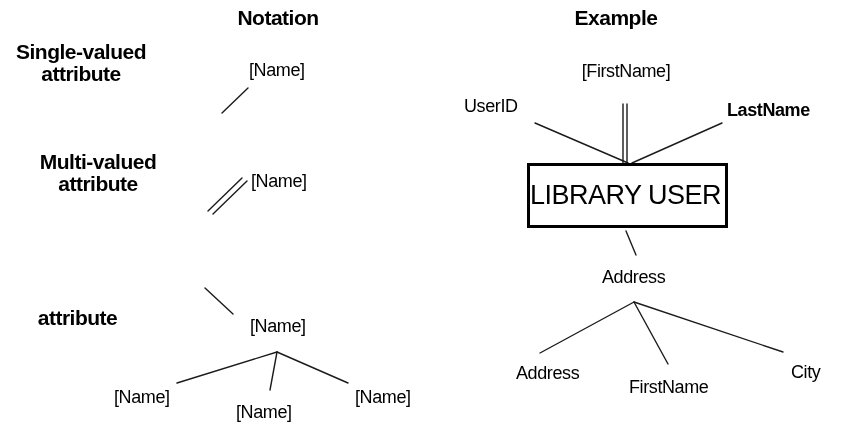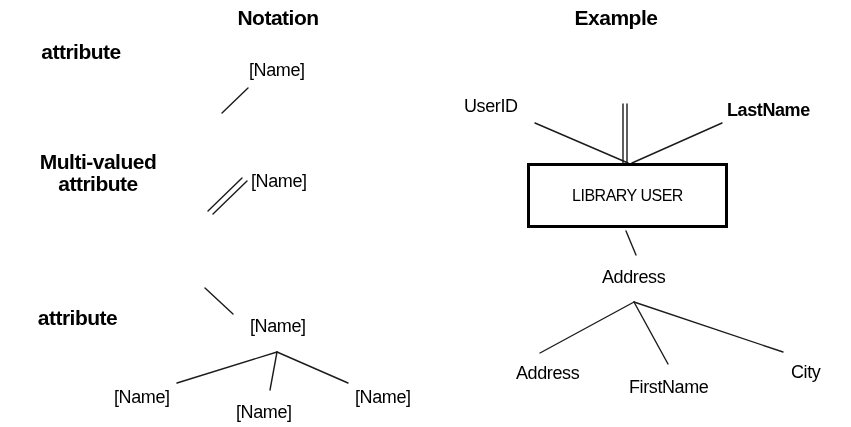--- a/index.html
+++ b/index.html
@@ -61,22 +61,21 @@
   #entity-box {
     position: absolute;
     left: 527px;
     top: 163px;
     width: 195px;
     height: 59px;
     border: 3px solid var(--entity-border);
     background: var(--bg-color);
     display: flex;
     align-items: center;
-    justify-content: center;
-    font-size: 16px;
+    font-size: 27px;
     letter-spacing: -0.5px;
     white-space: nowrap;
   }
 </style>
 </head>
 <body>
 
 <div id="canvas">
 
   <svg id="lines" width="851" height="427" viewBox="0 0 851 427">
@@ -96,37 +95,39 @@
     <line x1="626" y1="231" x2="636" y2="255"></line>
     <line x1="634" y1="302" x2="540" y2="353"></line>
     <line x1="634" y1="302" x2="668" y2="364"></line>
     <line x1="634" y1="302" x2="783" y2="352"></line>
   </svg>
 
   <div class="hdr" style="left:198px; top:7px; width:160px;">Notation</div>
   <div class="hdr" style="left:536px; top:7px; width:160px;">Example</div>
 
   <div class="rowlabel" style="left:0px; top:41px; width:162px;">
+    <span>Single-valued</span>
     <span>attribute</span>
   </div>
   <div class="rowlabel" style="left:17px; top:151px; width:162px;">
     <span>Multi-valued</span>
     <span>attribute</span>
   </div>
   <div class="rowlabel" style="left:0px; top:307px; width:155px;">
     <span>attribute</span>
   </div>
 
   <div class="txt" style="left:249px; top:60px;">[Name]</div>
   <div class="txt" style="left:251px; top:171px;">[Name]</div>
   <div class="txt" style="left:250px; top:316px;">[Name]</div>
   <div class="txt" style="left:114px; top:387px;">[Name]</div>
   <div class="txt" style="left:236px; top:402px;">[Name]</div>
   <div class="txt" style="left:355px; top:387px;">[Name]</div>
 
+  <div class="txt centered" style="left:576px; top:61px; width:100px;">[FirstName]</div>
   <div class="txt" style="left:464px; top:96px;">UserID</div>
   <div class="txt" style="left:727px; top:100px;font-weight:bold;">LastName</div>
 
   <div id="entity-box">
     <span>LIBRARY USER</span>
   </div>
 
   <div class="txt" style="left:602px; top:267px;">Address</div>
   <div class="txt" style="left:516px; top:363px;">Address</div>
   <div class="txt" style="left:629px; top:377px;">FirstName</div>

